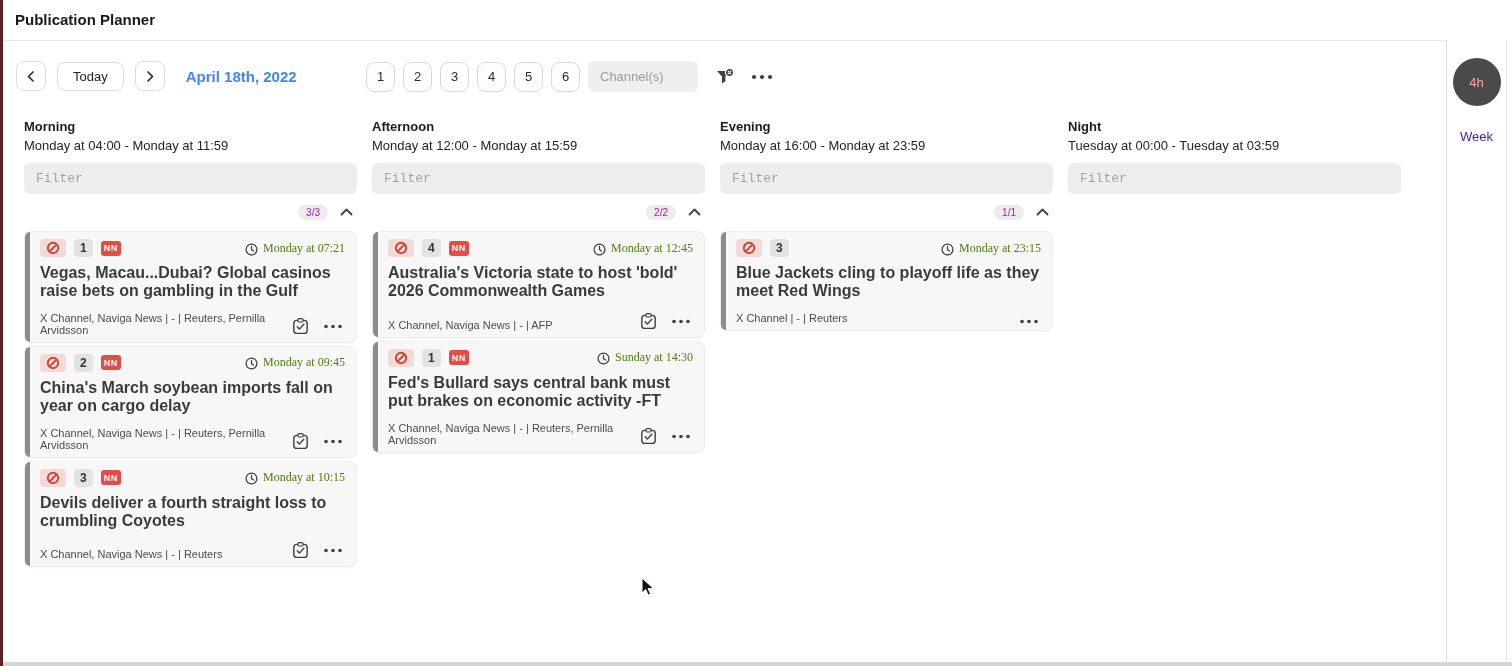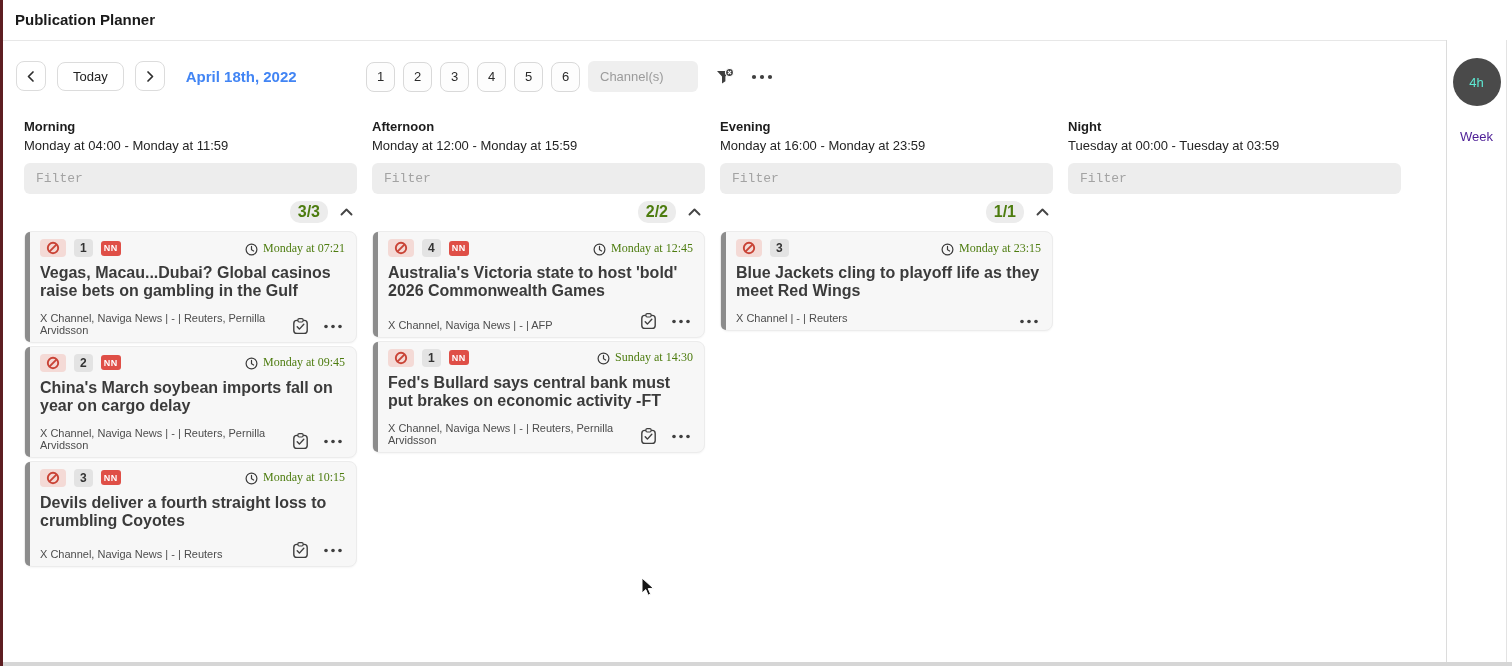--- a/index.html
+++ b/index.html
@@ -47,21 +47,21 @@
   .columns { display:flex; gap:15px; padding-left:24px; margin-top:27px; }
   .column { width:333px; flex:0 0 333px; }
   .col-title { font-size:13px; font-weight:bold; color:#1c1c1c; }
   .col-range { font-size:13px; color:#242424; margin-top:4px; }
   .col-filter {
     width:100%; height:31px; margin-top:10px; border:none; background:#ededed; border-radius:6px;
     padding:8px 12px; font-size:13px; color:#333; font-family:Liberation Mono, monospace;
   }
   .col-filter::placeholder { color:#a3a3a3; }
   .col-countrow { display:flex; justify-content:flex-end; align-items:center; gap:11px; margin-top:8px; padding-right:3px; height:20px; }
-  .count-pill { background:#ececec; border-radius:10px; padding:2px 8px; font-size:16px; font-weight:bold; color:#4d7c0f; }
+  .count-pill { background:#ececec; border-radius:10px; padding:2px 8px; font-size:10px; font-weight:normal; color:#a21caf; }
   .collapse-btn { border:none; background:none; cursor:pointer; display:flex; }
 
   .card-list { margin-top:9px; }
   .card {
     position:relative; background:#f7f7f7; border:1px solid #ececec; border-radius:8px;
     padding:7px 11px 6px 15px; margin-bottom:3px; box-shadow:0 1px 2px rgba(0,0,0,.04);
   }
   .card-accent { position:absolute; left:0; top:0; bottom:0; width:5px; background:#8c8c8c; border-radius:8px 0 0 8px; }
   .card-top { display:flex; align-items:center; }
   .badge-blocked {
@@ -79,21 +79,21 @@
   .card-top .spacer { flex:1; }
   .card-time { display:flex; align-items:flex-end; gap:5px; font-size:12px; color:#4d7c0f;font-family:Liberation Serif, serif; }
   .card-headline { font-size:16px; font-weight:bold; color:#3b3b3b; line-height:1.12; margin-top:7px; }
   .card-footer { display:flex; align-items:flex-end; margin-top:12px; }
   .card-meta { flex:1; font-size:11px; color:#4d4d4d; }
   .footer-icons { display:flex; align-items:center; gap:13px; padding-right:2px; }
 
   
   .sidebar { width:60px; border-left:1px solid #dcdcdc; display:flex; flex-direction:column; align-items:center; padding-top:18px; background:#fff; }
   .duration-circle {
-    width:48px; height:48px; border-radius:50%; background:var(--circle_dark); color:#5eead4;
+    width:48px; height:48px; border-radius:50%; background:var(--circle_dark); color:#fca5a5;
     font-size:13px; display:flex; align-items:center; justify-content:center; cursor:pointer;
   }
   .week-label { margin-top:23px; font-size:13px; color:#4c1d95; }
   .gutter { width:6px; border-left:1px solid #e3e3e3; background:#fff; }
 
   .cursor { position:absolute; left:641px; top:577px; z-index:60; pointer-events:none; }
 </style>
 </head>
 <body>
 

